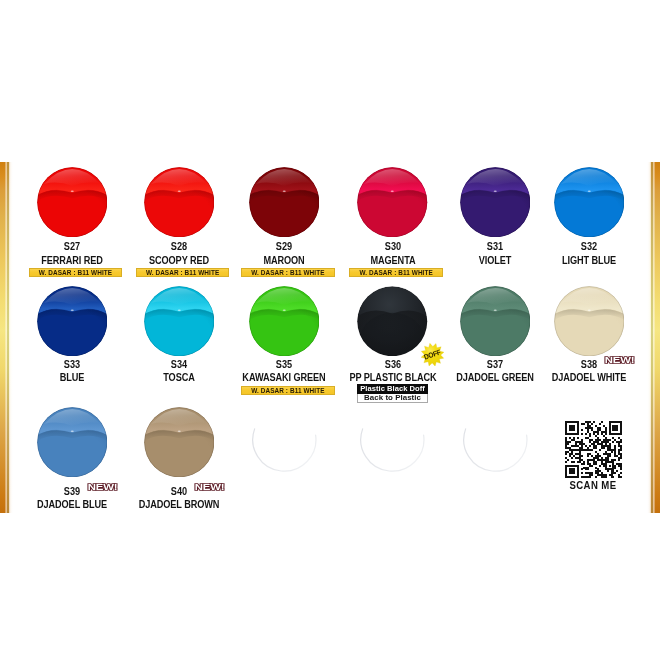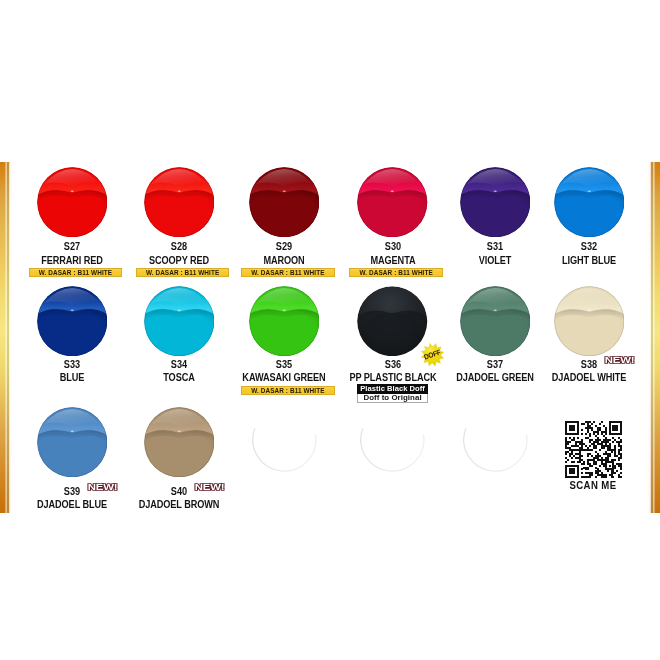--- a/index.html
+++ b/index.html
@@ -510,21 +510,21 @@
               <stop offset="0%" stop-color="#f8e755"></stop>
               <stop offset="40%" stop-color="#f4dc14"></stop>
               <stop offset="100%" stop-color="#ecd40a"></stop>
             </radialGradient>
           </defs>
           <polygon points="64.8,2.2 68.6,20.4 86.7,16.0 81.0,33.7 98.8,38.9 85.0,51.3 97.8,64.8 79.6,68.6 84.0,86.7 66.3,81.0 61.1,98.8 48.7,85.0 35.2,97.8 31.4,79.6 13.3,84.0 19.0,66.3 1.2,61.1 15.0,48.7 2.2,35.2 20.4,31.4 16.0,13.3 33.7,19.0 38.9,1.2 51.3,15.0" fill="url(#dfg)" stroke="#ddc82b" stroke-width="1.2" stroke-linejoin="miter"></polygon>
           <text x="50" y="60" text-anchor="middle" font-family="Liberation Sans, sans-serif" font-weight="bold" font-size="31" letter-spacing="-1.2" textLength="72" lengthAdjust="spacingAndGlyphs" fill="#2b2000" transform="rotate(-19 50 52)">DOFF</text>
         </svg></div>
       <div class="pb" style="left: 357.3px; top: 376.3px;">
         <div class="l1">Plastic Black Doff</div>
-        <div class="l2">Doff to Original</div>
+        <div class="l2">Back to Plastic</div>
       </div>
     </div>
     <div class="swatch">
       <div class="ball" style="left: 459.75px; top: 277.75px; width: 70.5px; height: 70.5px;"><svg viewBox="0 0 100 100" width="100%" height="100%">
           <defs>
             <radialGradient id="rimb10" cx="50%" cy="24%" r="82%">
               <stop offset="0%" stop-color="#5d8a76"></stop>
               <stop offset="50%" stop-color="#4d7a66"></stop>
               <stop offset="84%" stop-color="#436c5a"></stop>
               <stop offset="100%" stop-color="#436c5a"></stop>

